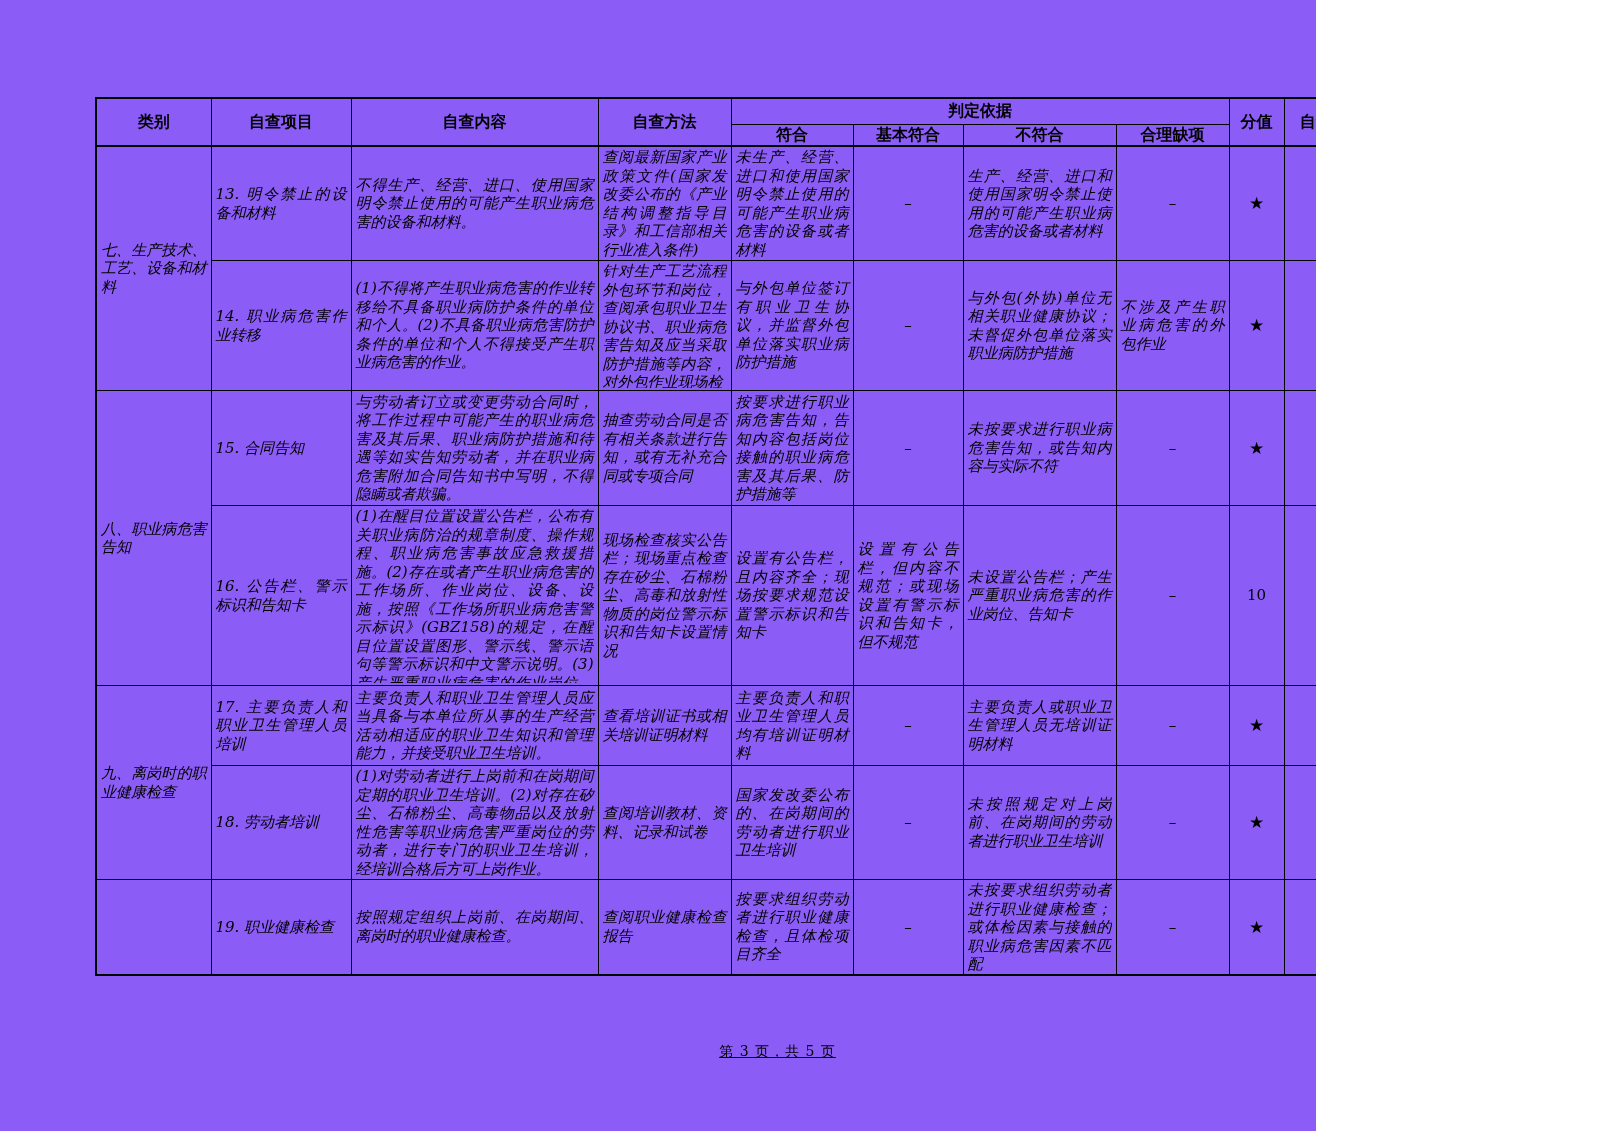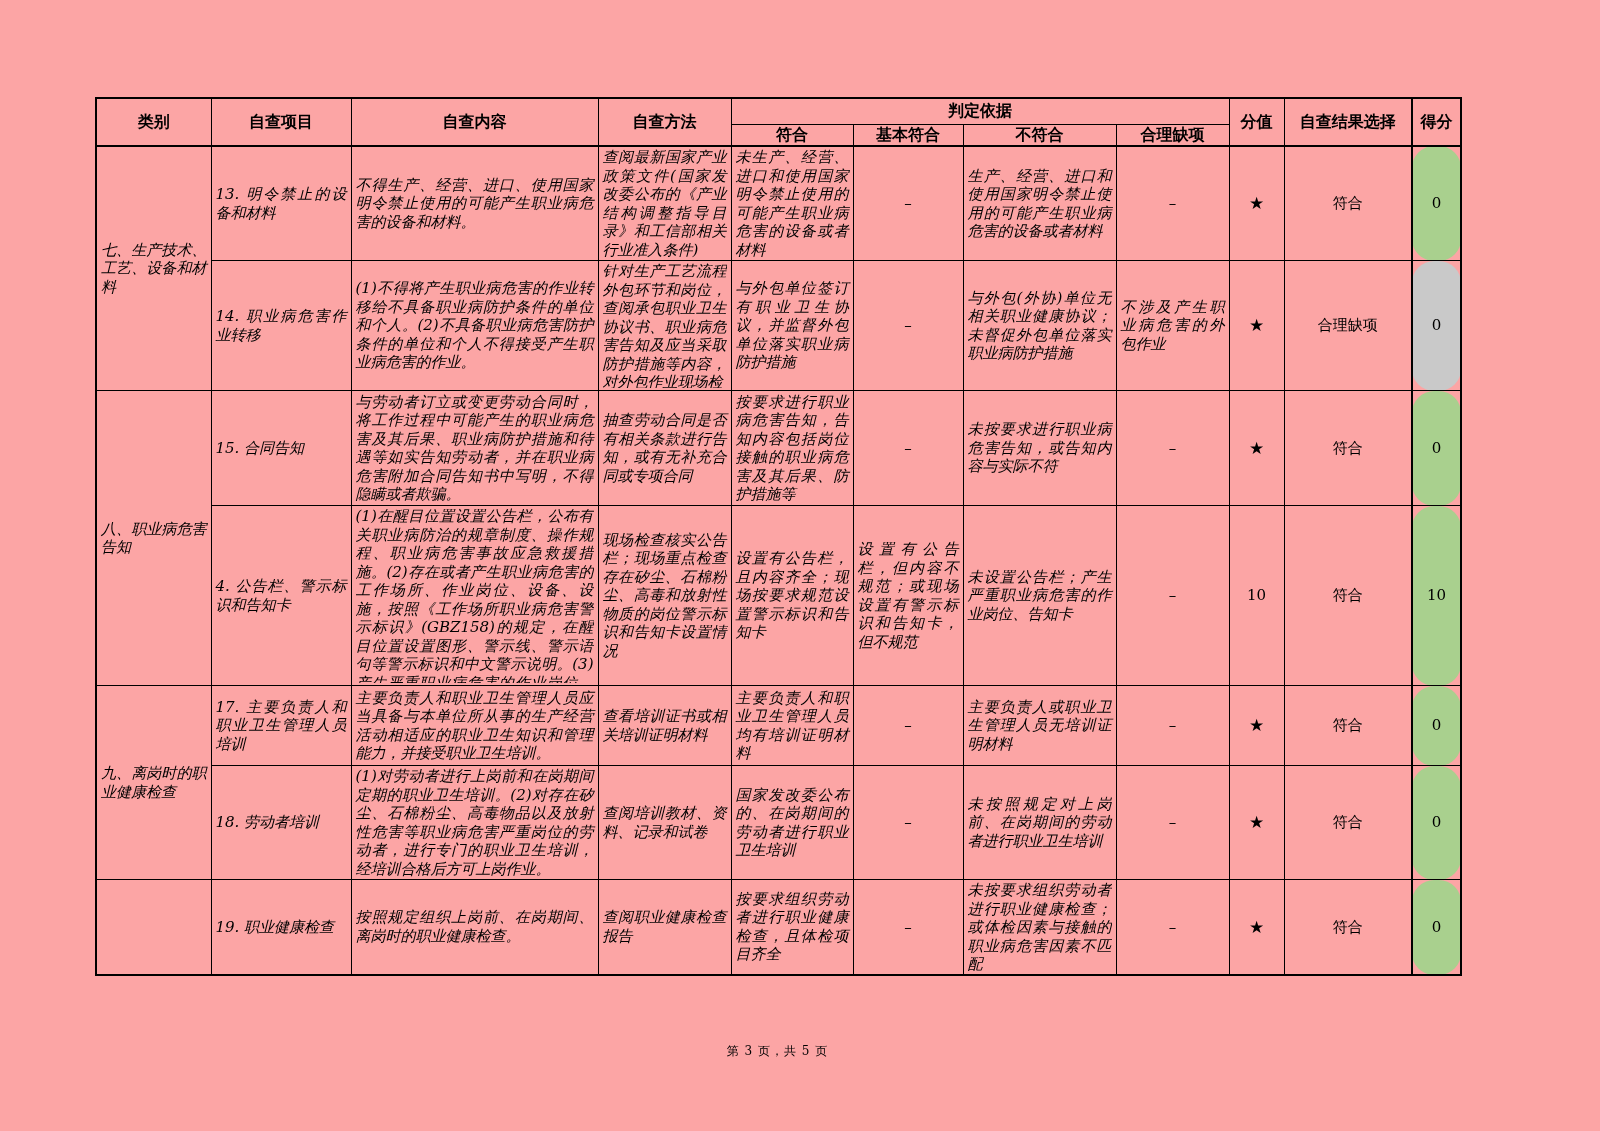--- a/index.html
+++ b/index.html
@@ -1,16 +1,16 @@
 <!DOCTYPE html>
 <html><head>
 <meta charset="utf-8">
 <style>
   html,body{margin:0;padding:0;background:#ffffff;}
-  .page{position:relative;width:1600px;height:1131px;background:#fca5a5;overflow:hidden;
+  .page{position:relative;width:1316px;height:1131px;background:#8b5cf6;overflow:hidden;
         font-family:"DejaVu Serif","Liberation Serif",serif;color:#000;}
   .sheet{position:absolute;left:95px;top:97px;}
   table{border-collapse:collapse;table-layout:fixed;width:1365px;border:2px solid #000;}
   td,th{border:1px solid #000;padding:1px 4px;font-size:15px;line-height:18.5px;
         vertical-align:middle;overflow:hidden;word-break:break-all;}
   th{font-weight:bold;text-align:center;font-size:16px;padding:0 2px;}
   .hb{border-bottom:2px solid #000;}
   .tl{border-left:2px solid #000;border-radius:22px;}
   .j{text-align:justify;font-style:italic;}
   .c{text-align:center;padding:0 2px;}
@@ -19,21 +19,21 @@
   .green{background:#A9D08E;}
   .gray{background:#C9C9C9;}
   tr.h1{height:26px;} tr.h2{height:22px;}
   tr.r13{height:110px;} tr.r14{height:130px;} tr.r15{height:115px;} tr.r16{height:180px;}
   tr.r17{height:80px;} tr.r18{height:108px;} tr.r19{height:95px;}
   .clip14{height:126px;overflow:hidden;}
   .clip16{height:176px;overflow:hidden;}
   .clip19{height:91px;overflow:hidden;}
   td.top{vertical-align:top;}
   .footer{position:absolute;left:95px;top:1043px;width:1365px;text-align:center;
-          font-size:12px;letter-spacing:1px;}
+          font-size:14px;letter-spacing:1px;text-decoration:underline;}
 </style>
 </head>
 <body>
 
 <div class="page">
   <div class="sheet">
     <table>
       <colgroup>
         <col style="width:115px">
           <col style="width:140px">
@@ -103,21 +103,21 @@
         <td class="j">按要求进行职业病危害告知，告知内容包括岗位接触的职业病危害及其后果、防护措施等</td>
         <td class="c">–</td>
         <td class="j">未按要求进行职业病危害告知，或告知内容与实际不符</td>
         <td class="c">–</td>
         <td class="c star">★</td>
         <td class="c">符合</td>
         <td class="pts green tl">0</td>
       </tr>
 
       <tr class="r16">
-        <td class="j">4. 公告栏、警示标识和告知卡</td>
+        <td class="j">16. 公告栏、警示标识和告知卡</td>
         <td class="j top">
               <div class="clip16 j">(1)在醒目位置设置公告栏，公布有关职业病防治的规章制度、操作规程、职业病危害事故应急救援措施。(2)存在或者产生职业病危害的工作场所、作业岗位、设备、设施，按照《工作场所职业病危害警示标识》(GBZ158)的规定，在醒目位置设置图形、警示线、警示语句等警示标识和中文警示说明。(3)产生严重职业病危害的作业岗位，应在醒</div>
             </td>
         <td class="j">现场检查核实公告栏；现场重点检查存在矽尘、石棉粉尘、高毒和放射性物质的岗位警示标识和告知卡设置情况</td>
         <td class="j">设置有公告栏，且内容齐全；现场按要求规范设置警示标识和告知卡</td>
         <td class="j">设置有公告栏，但内容不规范；或现场设置有警示标识和告知卡，但不规范</td>
         <td class="j">未设置公告栏；产生严重职业病危害的作业岗位、告知卡</td>
         <td class="c">–</td>
         <td class="c">10</td>
         <td class="c">符合</td>

